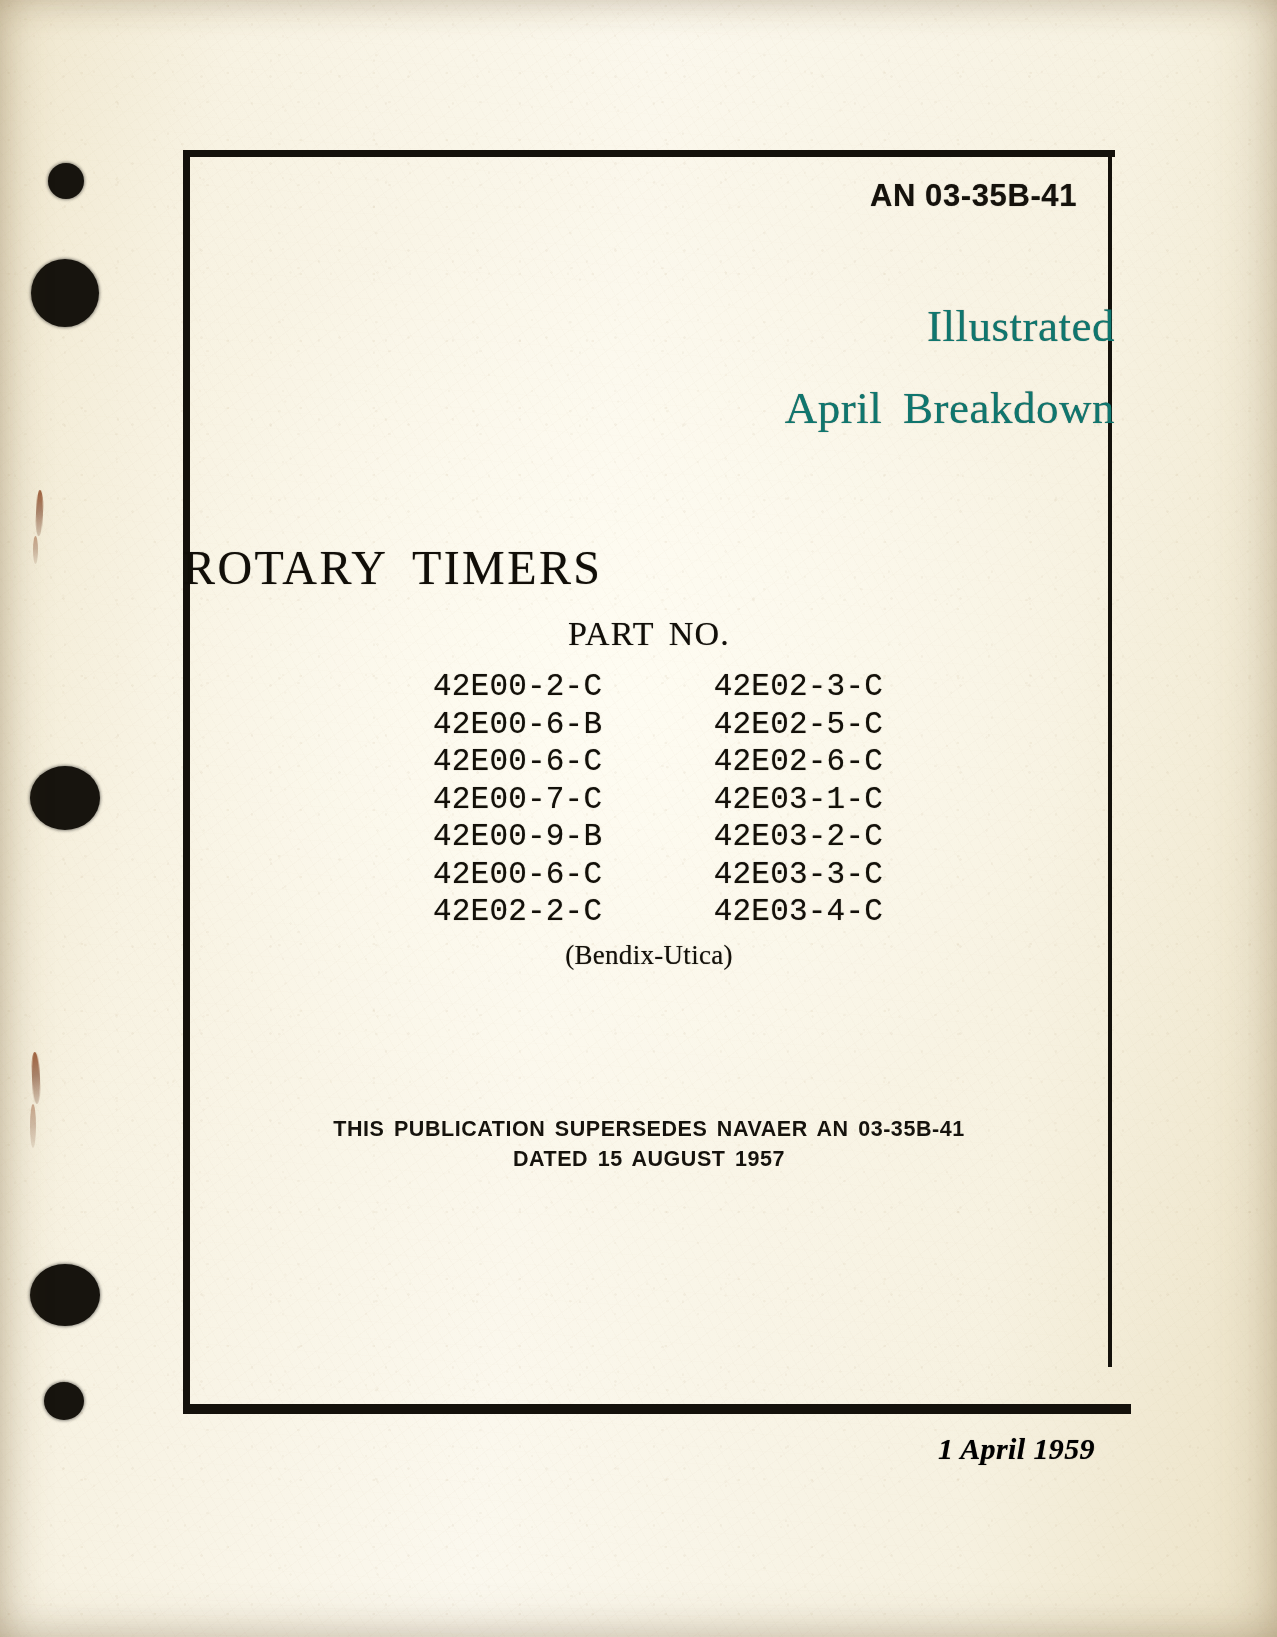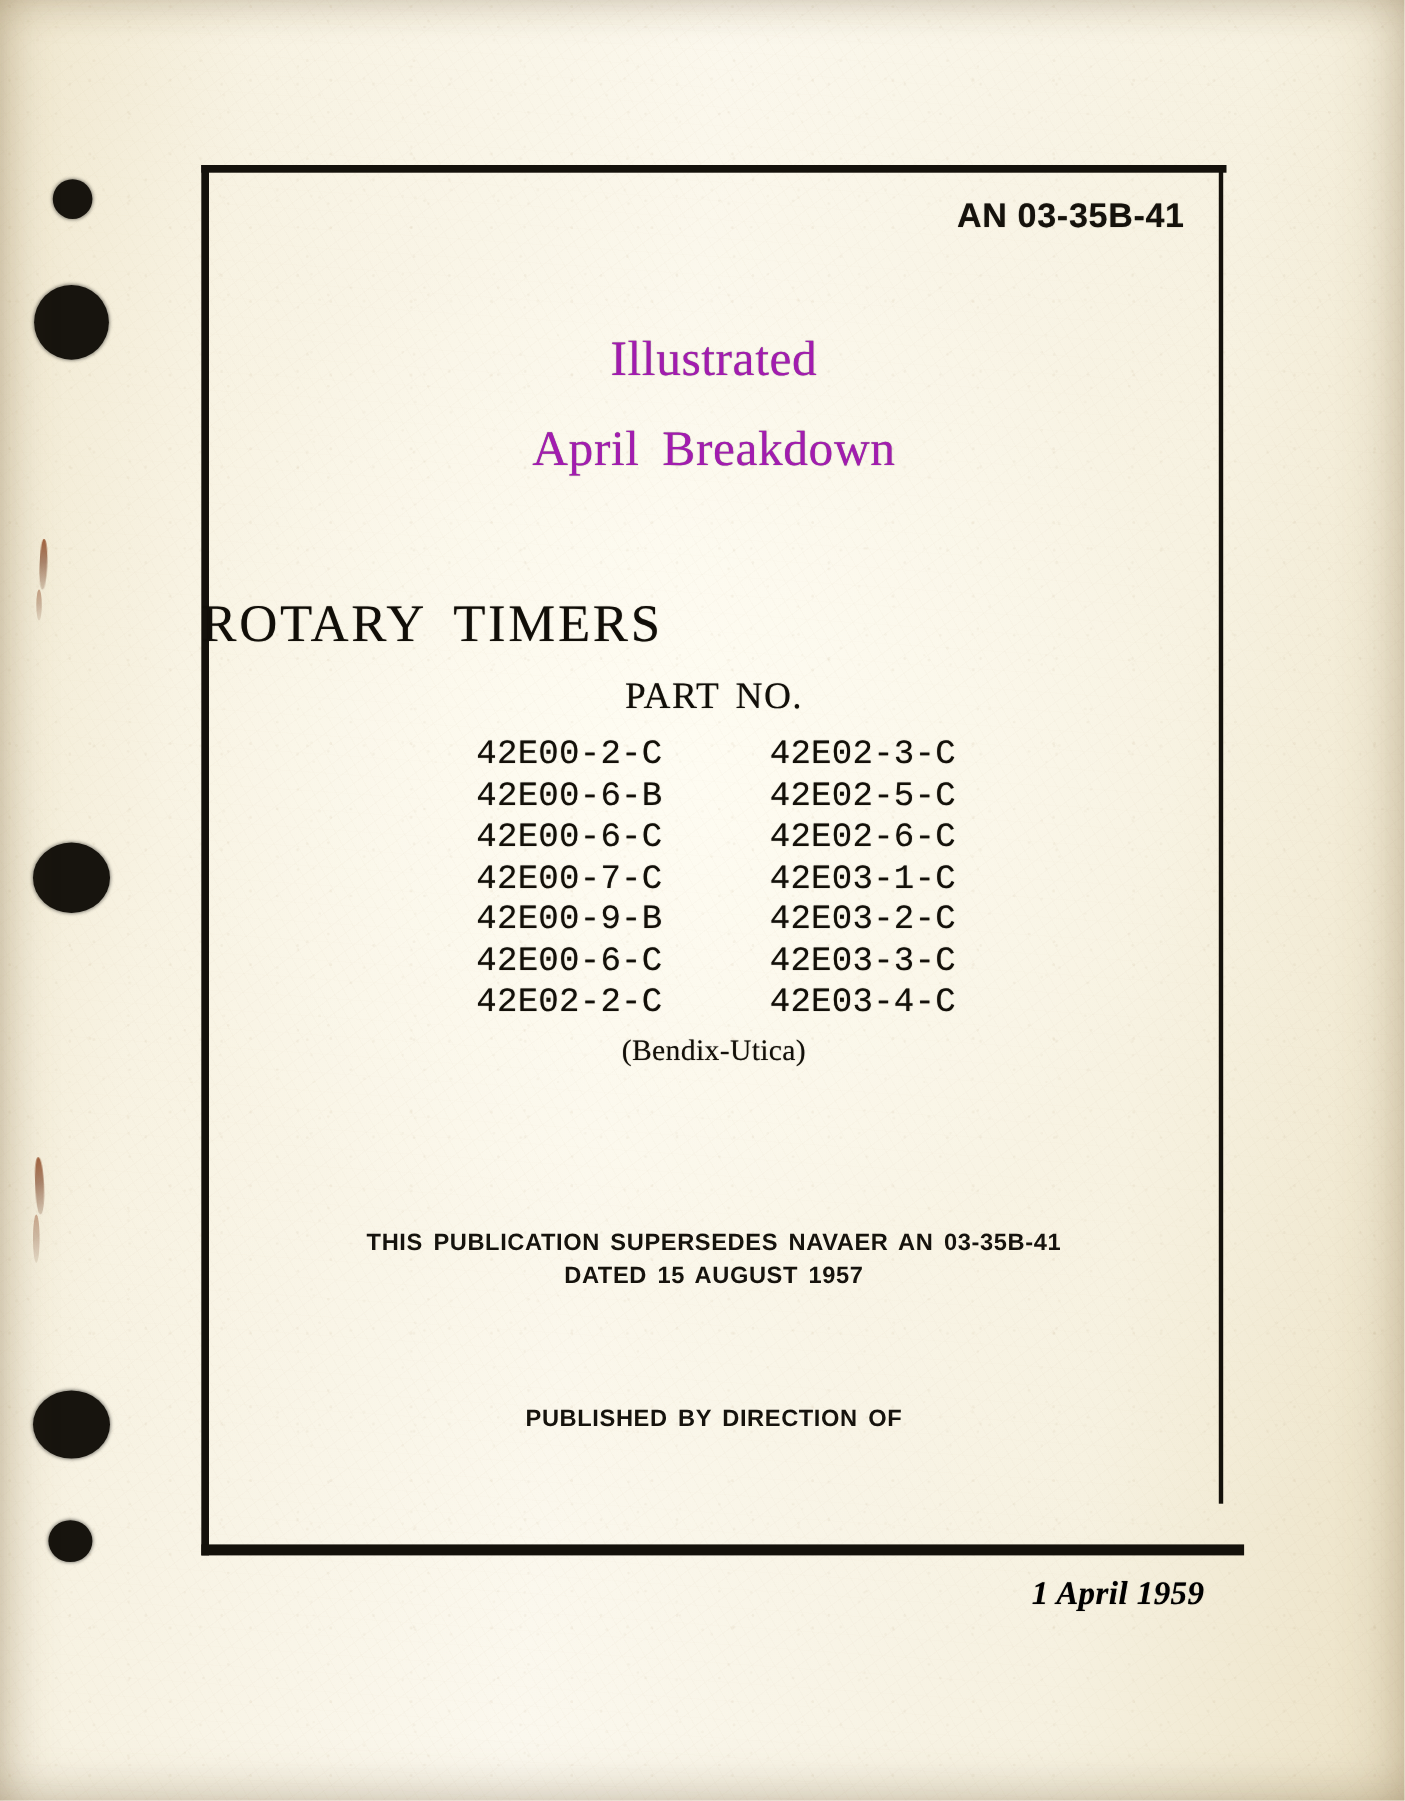--- a/index.html
+++ b/index.html
@@ -116,22 +116,22 @@
     right: 38px;
     top: 28px;
     font-family: "Liberation Sans", sans-serif;
     font-weight: 700;
     font-size: 31px;
     letter-spacing: 0.6px;
     color: #15120c;
   }
 
   .title-line {
-    text-align: center;
-    color: #a21caf;
+    text-align: right;
+    color: #0f766e;
     font-family: "Liberation Serif", serif;
   }
   .title-1 {
     position: absolute;
     left: 0; right: 0;
     top: 150px;
     font-size: 45px;
     letter-spacing: 0.5px;
   }
   .title-2 {
@@ -172,21 +172,21 @@
     width: 500px;
     display: flex;
     justify-content: space-between;
   }
   .part-col {
     display: flex;
     flex-direction: column;
     font-family: Liberation Mono, monospace;
   }
   .part-col-left { margin-left: 28px; }
-  .part-col-right { margin-right: 36px; }
+  .part-col-right { margin-right: 22px; }
   .part-item {
     font-size: 31px;
     line-height: 37.5px;
     letter-spacing: 0.2px;
     color: #131009;
     white-space: nowrap;
   }
 
   .vendor {
     position: absolute;
@@ -300,21 +300,20 @@
     </div>
 
     <div class="vendor ink-soft">(Bendix-Utica)</div>
 
     <div class="supersedes">
       <div>THIS PUBLICATION SUPERSEDES NAVAER AN 03-35B-41</div>
       <div>DATED 15 AUGUST 1957</div>
     </div>
 
     <div class="published">
-      <div>PUBLISHED BY DIRECTION OF</div>
     </div>
 
     <div class="issue-date ink-soft">1 April 1959</div>
 
   </div>
 
   <div class="edge-shade"></div>
 </div>
 
 </body></html>

